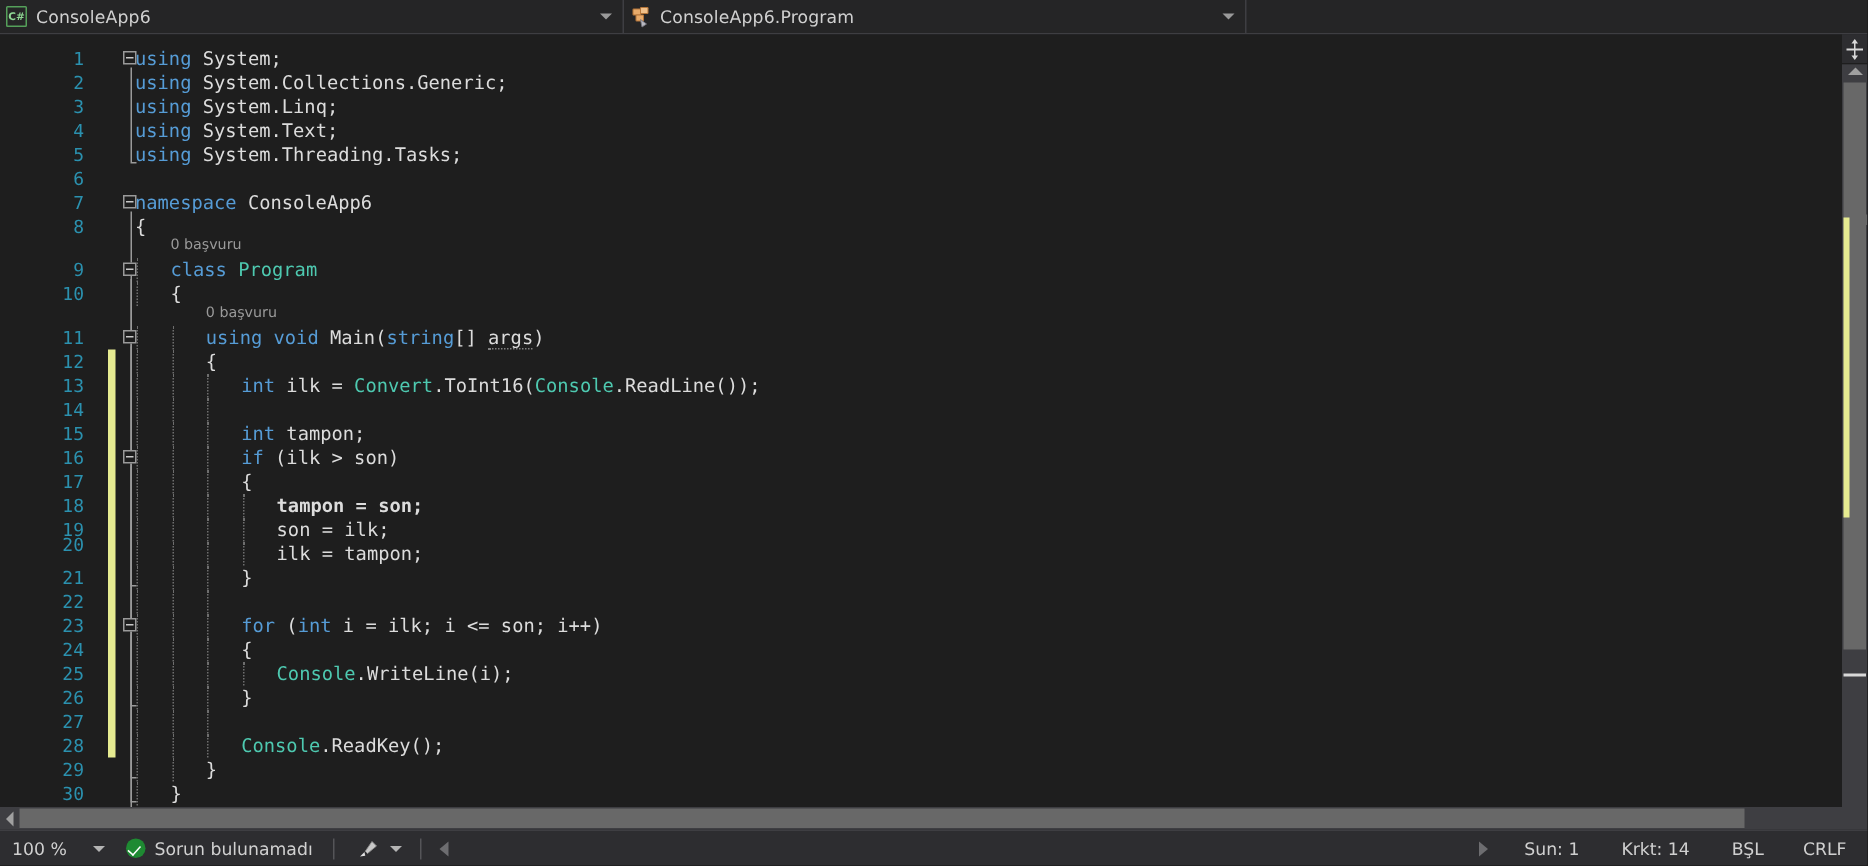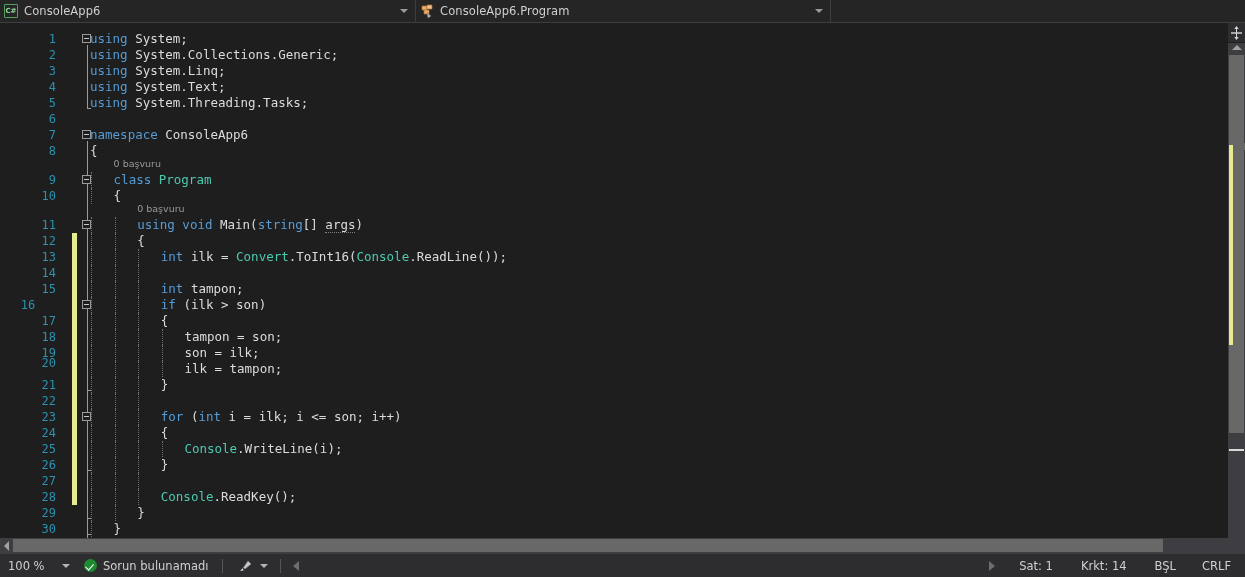--- a/index.html
+++ b/index.html
@@ -304,36 +304,36 @@
           <div class="codetext" style="top: 226px; left: 160.8px;"><span class="kw">int</span><span class="id"> ilk = </span><span class="typ">Convert</span><span class="id">.ToInt16(</span><span class="typ">Console</span><span class="id">.ReadLine());</span></div>
           <div class="lineno" style="top: 242px;">14</div>
           <div class="indent-guide" style="left: 91px; top: 242px; height: 16px;"></div>
           <div class="indent-guide" style="left: 114.6px; top: 242px; height: 16px;"></div>
           <div class="indent-guide" style="left: 138.2px; top: 242px; height: 16px;"></div>
           <div class="lineno" style="top: 258px;">15</div>
           <div class="indent-guide" style="left: 91px; top: 258px; height: 16px;"></div>
           <div class="indent-guide" style="left: 114.6px; top: 258px; height: 16px;"></div>
           <div class="indent-guide" style="left: 138.2px; top: 258px; height: 16px;"></div>
           <div class="codetext" style="top: 258px; left: 160.8px;"><span class="kw">int</span><span class="id"> tampon;</span></div>
-          <div class="lineno" style="top: 274px; text-align: center;">16</div>
+          <div class="lineno" style="top: 274px;">16</div>
           <div class="indent-guide" style="left: 91px; top: 274px; height: 16px;"></div>
           <div class="indent-guide" style="left: 114.6px; top: 274px; height: 16px;"></div>
           <div class="indent-guide" style="left: 138.2px; top: 274px; height: 16px;"></div>
           <div class="codetext" style="top: 274px; left: 160.8px;"><span class="kw">if</span><span class="id"> (ilk &gt; son)</span></div>
           <div class="lineno" style="top: 290px;">17</div>
           <div class="indent-guide" style="left: 91px; top: 290px; height: 16px;"></div>
           <div class="indent-guide" style="left: 114.6px; top: 290px; height: 16px;"></div>
           <div class="indent-guide" style="left: 138.2px; top: 290px; height: 16px;"></div>
           <div class="codetext" style="top: 290px; left: 160.8px;"><span class="pun">{</span></div>
           <div class="lineno" style="top: 306px;">18</div>
           <div class="indent-guide" style="left: 91px; top: 306px; height: 16px;"></div>
           <div class="indent-guide" style="left: 114.6px; top: 306px; height: 16px;"></div>
           <div class="indent-guide" style="left: 138.2px; top: 306px; height: 16px;"></div>
           <div class="indent-guide" style="left: 161.8px; top: 306px; height: 16px;"></div>
-          <div class="codetext" style="top: 306px; left: 184.4px;"><span class="id">tampon = son;</span></div>
+          <div class="codetext" style="top: 306px; left: 184.4px; font-weight: bold;"><span class="id">tampon = son;</span></div>
           <div class="lineno" style="top: 322px;">19</div>
           <div class="indent-guide" style="left: 91px; top: 322px; height: 16px;"></div>
           <div class="indent-guide" style="left: 114.6px; top: 322px; height: 16px;"></div>
           <div class="indent-guide" style="left: 138.2px; top: 322px; height: 16px;"></div>
           <div class="indent-guide" style="left: 161.8px; top: 322px; height: 16px;"></div>
           <div class="codetext" style="top: 322px; left: 184.4px;"><span class="id">son = ilk;</span></div>
           <div class="lineno" style="top: 332px; text-align: right;">20</div>
           <div class="indent-guide" style="left: 91px; top: 338px; height: 16px;"></div>
           <div class="indent-guide" style="left: 114.6px; top: 338px; height: 16px;"></div>
           <div class="indent-guide" style="left: 138.2px; top: 338px; height: 16px;"></div>
@@ -460,21 +460,21 @@
       <span class="nav-back"></span>
     </div>
 
     <div class="spacer"></div>
 
     <div class="status-item" style="margin-right:24px;">
       <span class="nav-fwd"></span>
     </div>
 
     <div class="status-item" style="margin-right:28px;">
-      <span>Sat: 1</span>
+      <span>Sun: 1</span>
     </div>
     <div class="status-item" style="margin-right:28px;justify-content:center;">
       <span>Krkt: 14</span>
     </div>
     <div class="status-item" style="margin-right:26px;">
       <span>BŞL</span>
     </div>
     <div class="status-item" style="margin-right:14px;">
       <span>CRLF</span>
     </div>

